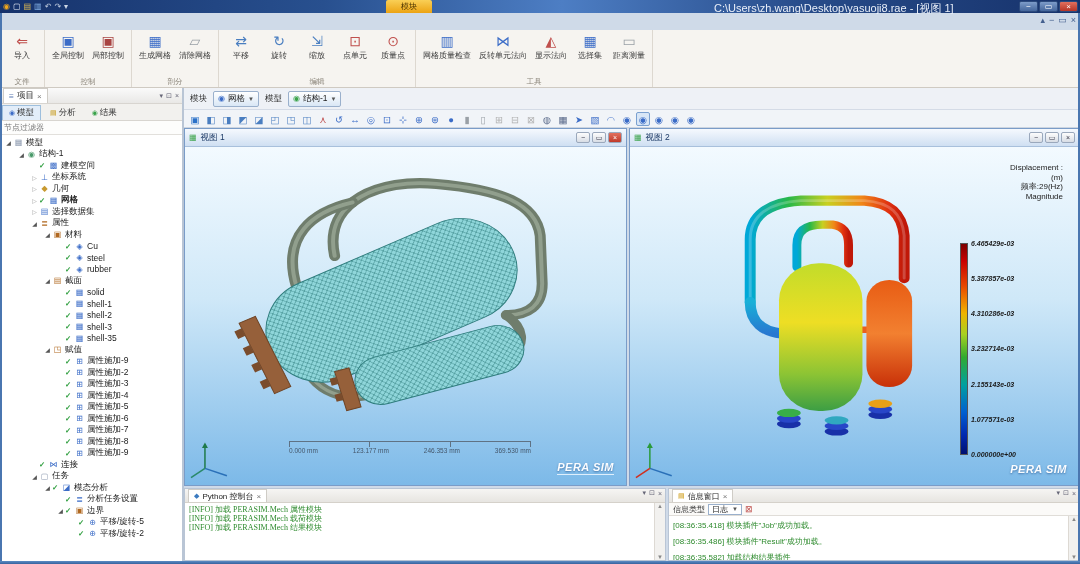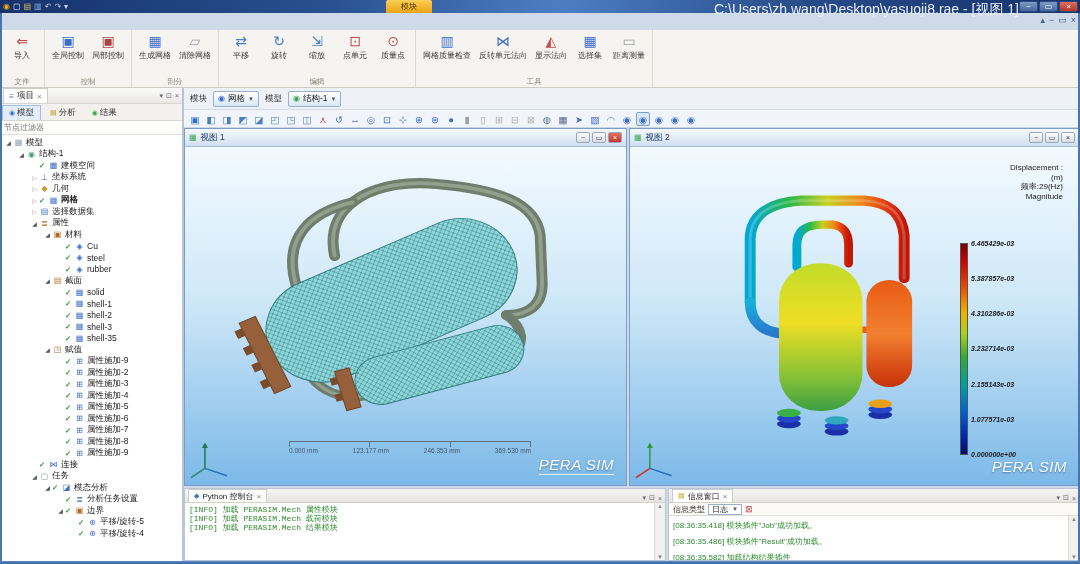--- a/index.html
+++ b/index.html
@@ -4,21 +4,21 @@
 <style>
   *{margin:0;padding:0;box-sizing:border-box}
   html,body{width:1080px;height:564px;overflow:hidden;font-family:"Liberation Sans",sans-serif}
   .app{position:relative;width:1080px;height:564px;background:#cfdae8}
   
   .titlebar{position:absolute;left:0;top:0;width:1080px;height:13px;
     background:linear-gradient(90deg,#16326b 0%,#28508f 30%,#4d7ec4 52%,#274b89 75%,#16326b 100%);
     display:flex;align-items:center;z-index:30}
   .qat{display:flex;align-items:center;gap:3px;padding-left:3px}
   .qico{font-size:8px;line-height:11px;cursor:default}
-  .wtitle{position:absolute;left:714px;top:1px;font-size:14px;color:#e9eff9;white-space:nowrap}
+  .wtitle{position:absolute;left:714px;top:1px;font-size:11px;color:#e9eff9;white-space:nowrap}
   .wctrls{position:absolute;right:2px;top:1px;display:flex;gap:1px}
   .wbtn{width:19px;height:11px;font-size:8px;line-height:10px;text-align:center;color:#fff;
     background:linear-gradient(#7d9cc9,#44669c);border:1px solid #2c4a7d;border-radius:2px}
   .wbtn.close{background:linear-gradient(#e2705e,#b63426)}
   .ctxtab{position:absolute;left:386px;top:0;width:46px;height:13px;
     background:linear-gradient(#f9cf56,#eca313);border-radius:2px 2px 0 0;
     font-size:8px;color:#4a3300;text-align:center;line-height:13px;z-index:31}
   
   .tabrow{position:absolute;left:0;top:13px;width:1080px;height:17px;
     background:linear-gradient(#fcfbf9,#ece9e2);border-bottom:1px solid #d5d0c7;display:flex;z-index:29}
@@ -83,43 +83,43 @@
   .vp2{left:629px;width:451px}
   .vphead{height:18px;background:linear-gradient(#f5f9fe,#cfdff2);border-bottom:1px solid #a8c0dc;
     display:flex;align-items:center;padding:0 4px;gap:4px}
   .vptitle{font-size:8.5px;color:#1d3a66}
   .vpbtns{margin-left:auto;display:flex;gap:2px}
   .vpb{width:14px;height:11px;font-size:7px;line-height:10px;text-align:center;color:#334;
     background:linear-gradient(#fdfdfd,#d8dde5);border:1px solid #9aa8bc;border-radius:2px}
   .vpb.close-red{background:linear-gradient(#e2705e,#c03a2a);color:#fff}
   .vpcanvas{position:relative;flex:1;background:linear-gradient(180deg,#f3faff 0%,#cfe8f8 45%,#7cb9e8 100%);overflow:hidden}
   .vpcanvas svg{position:absolute;left:0;top:0;width:100%;height:100%}
-  .logo{position:absolute;right:12px;bottom:10px;font-size:15px;font-style:italic;font-weight:normal;
+  .logo{position:absolute;right:12px;bottom:10px;font-size:11px;font-style:italic;font-weight:bold;
     letter-spacing:.5px;color:#fbfdff;text-shadow:0 1px 2px rgba(20,60,120,.55)}
   .logo.ul{border-bottom:1.5px solid rgba(240,248,255,.85);padding-bottom:1px}
   .ruler{position:absolute;left:104px;top:294px;width:242px}
   .rline{border-top:1px solid #5f7284;display:flex;justify-content:space-between;height:5px}
   .rline i{width:1px;height:5px;background:#5f7284}
   .rlabels{display:flex;justify-content:space-between;font-size:6.5px;color:#44566a;margin-top:1px}
   .legend{position:absolute;right:16px;top:16px;text-align:right;font-size:8px;line-height:9.5px;color:#222}
   .cbar-wrap{position:absolute;left:330px;top:96px;display:flex}
   .cbar{width:8px;height:212px;border:1px solid #555;
     background:linear-gradient(180deg,#7c0000 0%,#c80000 8%,#e84800 20%,#f0b400 33%,#a8d020 43%,#30aa30 54%,#00a0a0 67%,#0060d0 80%,#0028b0 91%,#001070 100%)}
   .cvals{height:212px;display:flex;flex-direction:column;justify-content:space-between;margin-left:3px}
   .lv{height:0;display:flex;align-items:center;font-size:7px;font-style:italic;font-weight:bold;color:#1a1a1a;white-space:nowrap}
   
   .bpanel{position:absolute;top:488px;height:73px;background:#fff;border:1px solid #b9c5d5;z-index:11;display:flex;flex-direction:column}
   .console{left:184px;width:482px}
   .messages{left:668px;width:412px}
   .bphead{height:14px;background:linear-gradient(#f6f5f3,#e7e5e1);border-bottom:1px solid #d5d1ca;
-    display:flex;align-items:flex-end;padding:0 3px}
+    display:flex;align-items:flex-start;padding:0 3px}
   .bptab{display:flex;align-items:center;gap:3px;background:#fff;border:1px solid #cfccc6;border-bottom:none;
     padding:0 5px;font-size:8px;color:#222;height:13px}
   .bcontent{flex:1;position:relative;padding:2px 4px;overflow:hidden}
-  .cline{font-family:Liberation Mono, monospace;font-size:8px;line-height:9.2px;color:#2e8b2e;white-space:nowrap}
+  .cline{font-family:Liberation Serif, serif;font-size:8px;line-height:9.2px;color:#2e8b2e;white-space:nowrap}
   .mline{font-size:8px;line-height:16px;color:#2e8b2e;white-space:nowrap}
   .mfilter{height:13px;border-bottom:1px solid #e0ddd8;display:flex;align-items:center;gap:3px;padding:0 4px;background:#fbfaf8}
   .mfilter .flab{font-size:8px;color:#333}
   .fsel{display:flex;align-items:center;gap:4px;border:1px solid #9ab0cc;background:#fff;font-size:8px;
     padding:0 3px;height:11px;color:#222}
   .fsel .car{font-size:6px;color:#555}
   .clearlog{font-size:9px;color:#c0504d;line-height:11px}
   .vscroll{position:absolute;right:0;top:0;bottom:0;width:11px;background:#f2f1ef;border-left:1px solid #ddd9d3;
     display:flex;flex-direction:column;justify-content:space-between;align-items:center;font-size:6px;color:#888}
   
@@ -621,21 +621,21 @@
           <span class="arr"></span>
           <span class="chk" data-chk="1"></span>
           <span class="tico" style="color: rgb(59, 108, 199);">⊕</span>
           <span class="tlabel">平移/旋转-5</span>
         </div>
 
         <div class="trow" data-ind="5" title="平移/旋转-2">
           <span class="arr"></span>
           <span class="chk" data-chk="1"></span>
           <span class="tico" style="color: rgb(59, 108, 199);">⊕</span>
-          <span class="tlabel">平移/旋转-4</span>
+          <span class="tlabel">平移/旋转-2</span>
         </div>
       </div>
   </div>
 
   <div class="vpwin vp1">
     <div class="vphead">
       <span style="font-size:8px;color:#3aa34a">▦</span>
       <span class="vptitle">视图 1</span>
       <div class="vpbtns">
         <div class="vpb">−</div>

